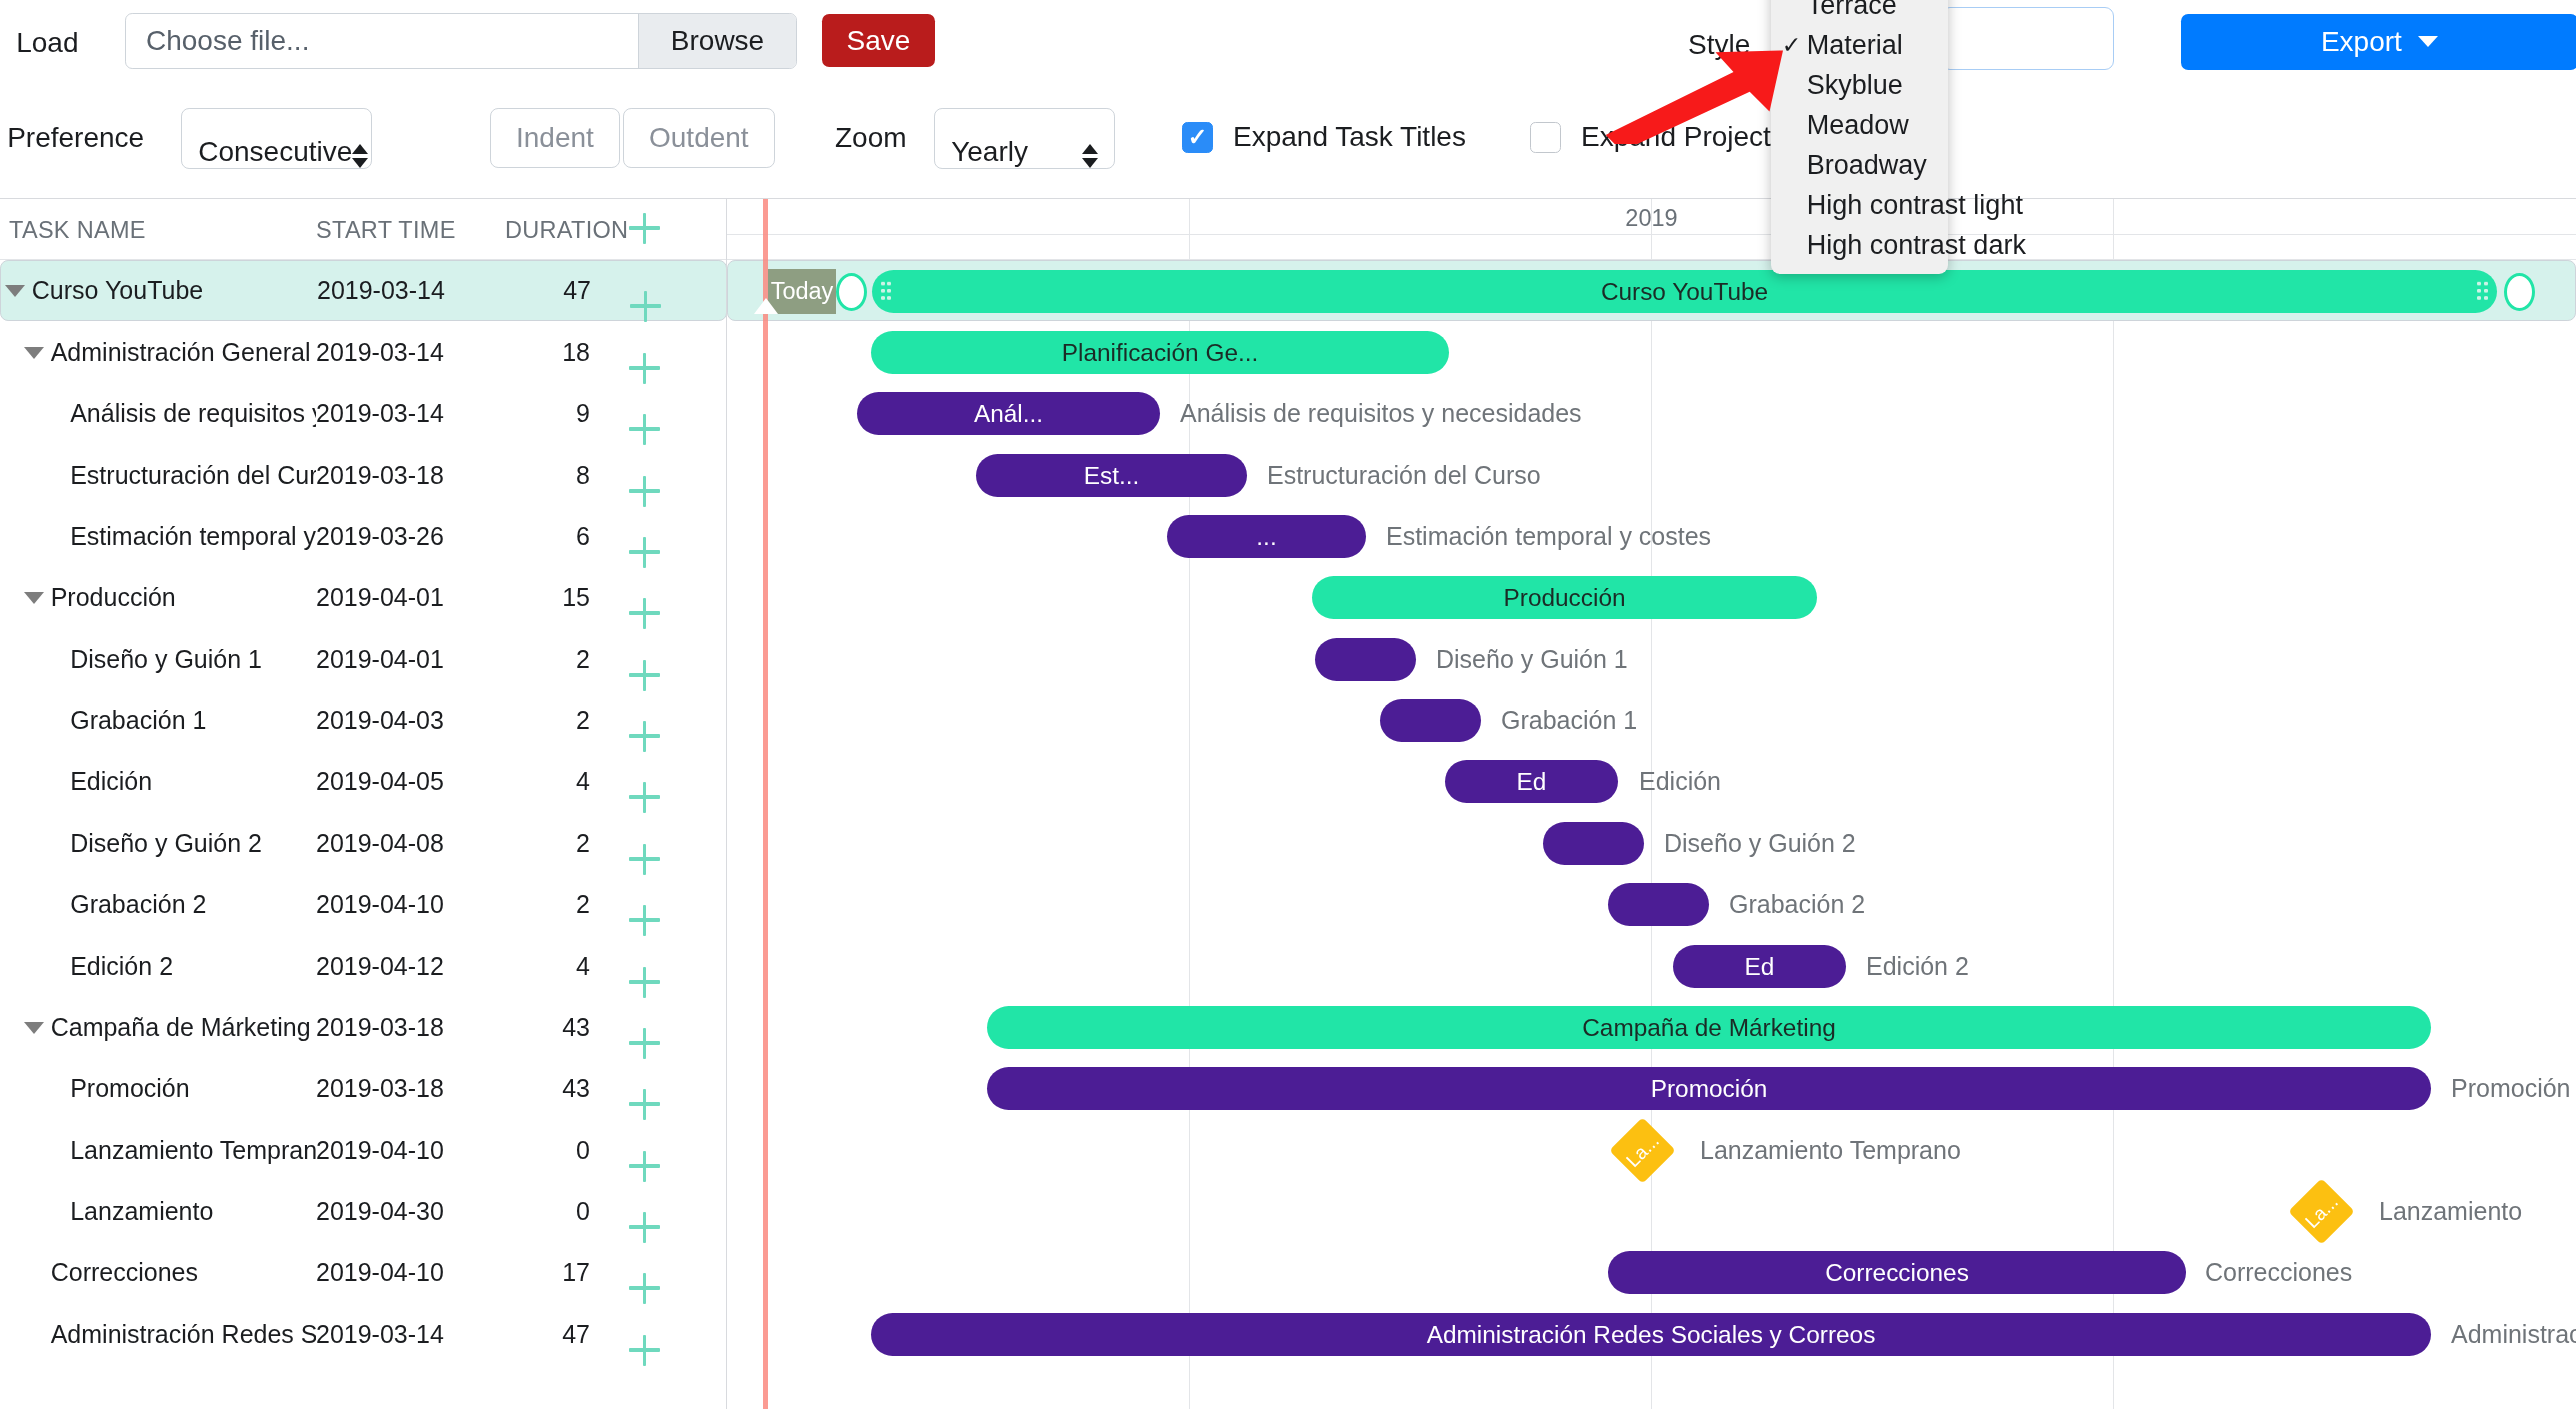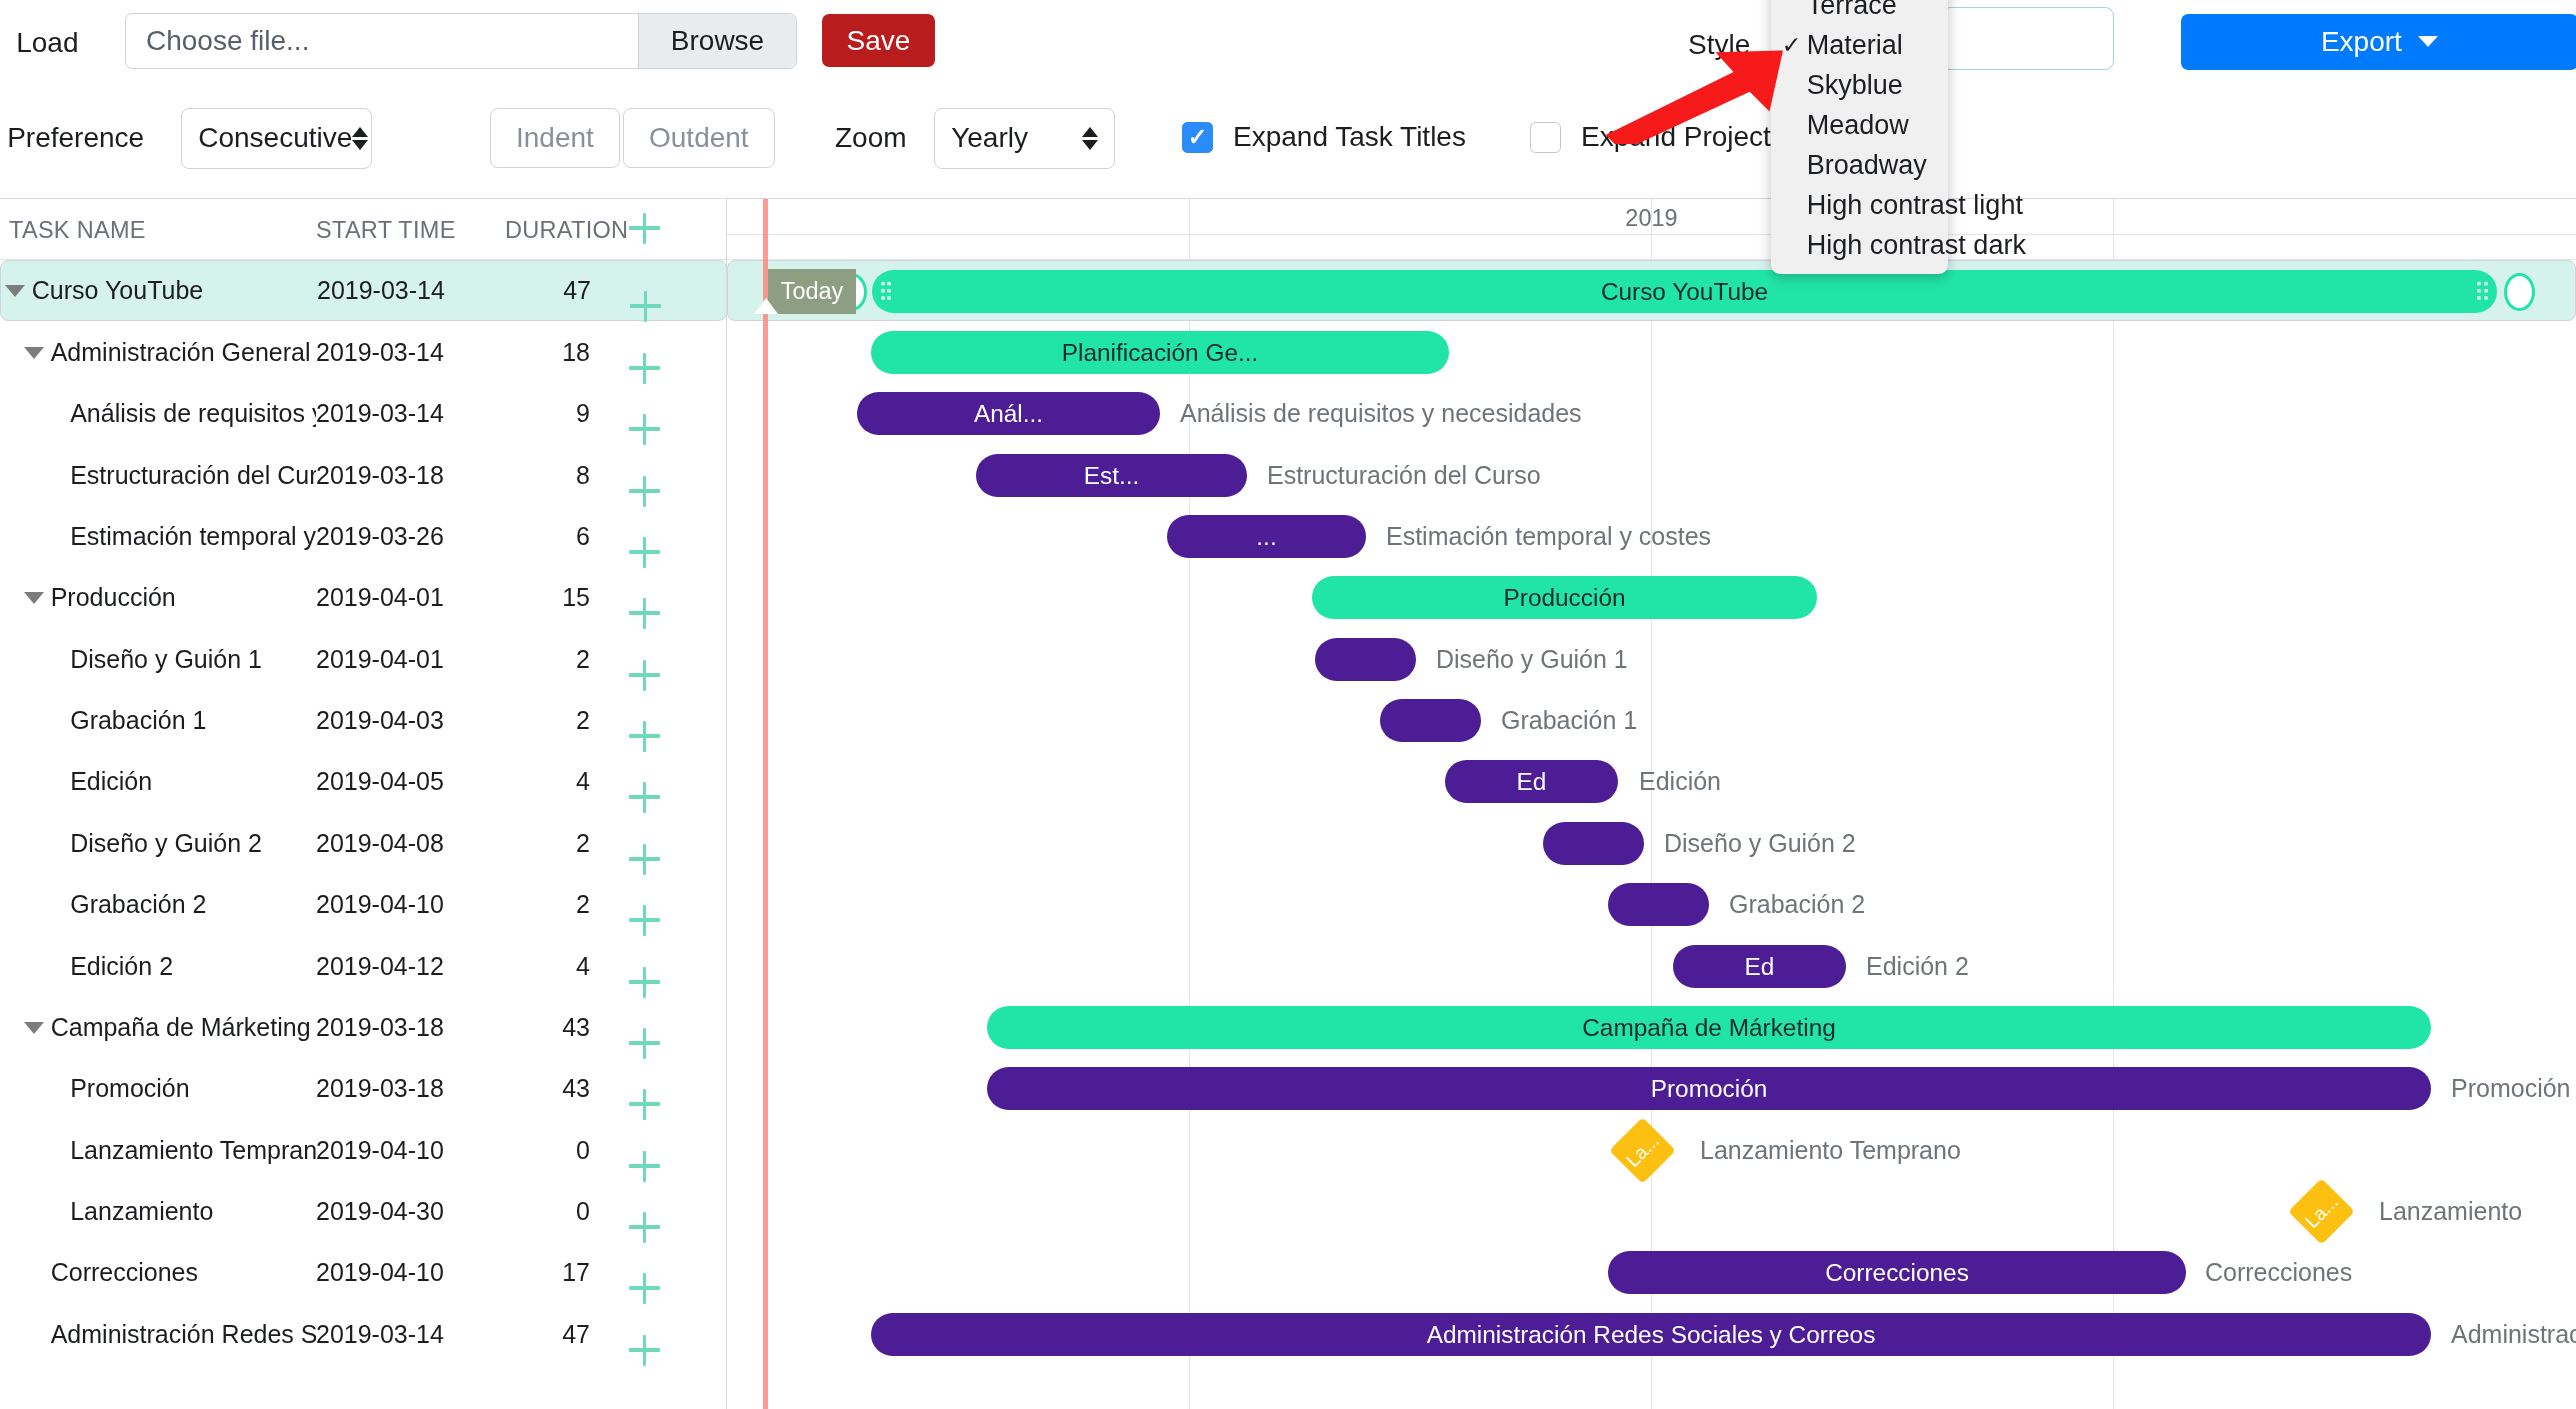--- a/index.html
+++ b/index.html
@@ -54,21 +54,21 @@
   }
   .style-input {
     position: absolute; left: 1941px; top: 7.2px; width: 173px; height: 63px;
     border: 1.8px solid #a8cdf5; border-radius: 9px; background: #fff;
   }
 
   
   .sel {
     position: absolute; height: 61px; border: 1.8px solid #ced4da;
     border-radius: 8.1px; background: #fff;
-    display: flex; align-items: center; padding: 0 16.2px;
+    display: flex; align-items: flex-end; padding: 0 16.2px;
     font-size: 28px; color: #1b1d20; cursor: pointer;
   }
   .sel .spin {
     margin-left: auto; display: flex; flex-direction: column;
     gap: 3.6px; align-items: center;
   }
   .spin .up { width:0;height:0;border-left:8.1px solid transparent;border-right:8.1px solid transparent;border-bottom:10px solid #1b1d20; }
   .spin .dn { width:0;height:0;border-left:8.1px solid transparent;border-right:8.1px solid transparent;border-top:10px solid #1b1d20; }
 
   .btn-out {
@@ -215,21 +215,21 @@
     position: absolute; width: 31px; height: 38px; top: 11.7px;
     border: 3.6px solid #21e5a7; border-radius: 50%; background: #fff;
   }
 
   
   #today-line {
     position: absolute; top: 0; width: 5.4px; height: 1211px;
     background: #fa8a80; opacity: .85; z-index: 5;
   }
   #today-badge {
-    position: absolute; width: 88px; height: 45px; background: #8e9e82;
+    position: absolute; width: 68px; height: 45px; background: #8e9e82;
     color: #ffffff; font-size: 23.5px; display: flex; align-items: center;
     justify-content: center; z-index: 6;
   }
   #today-tick {
     position: absolute; width: 0; height: 0; z-index: 6;
     border-left: 12.6px solid transparent; border-right: 12.6px solid transparent;
     border-bottom: 16.2px solid #ffffff;
   }
 </style>
 </head>

